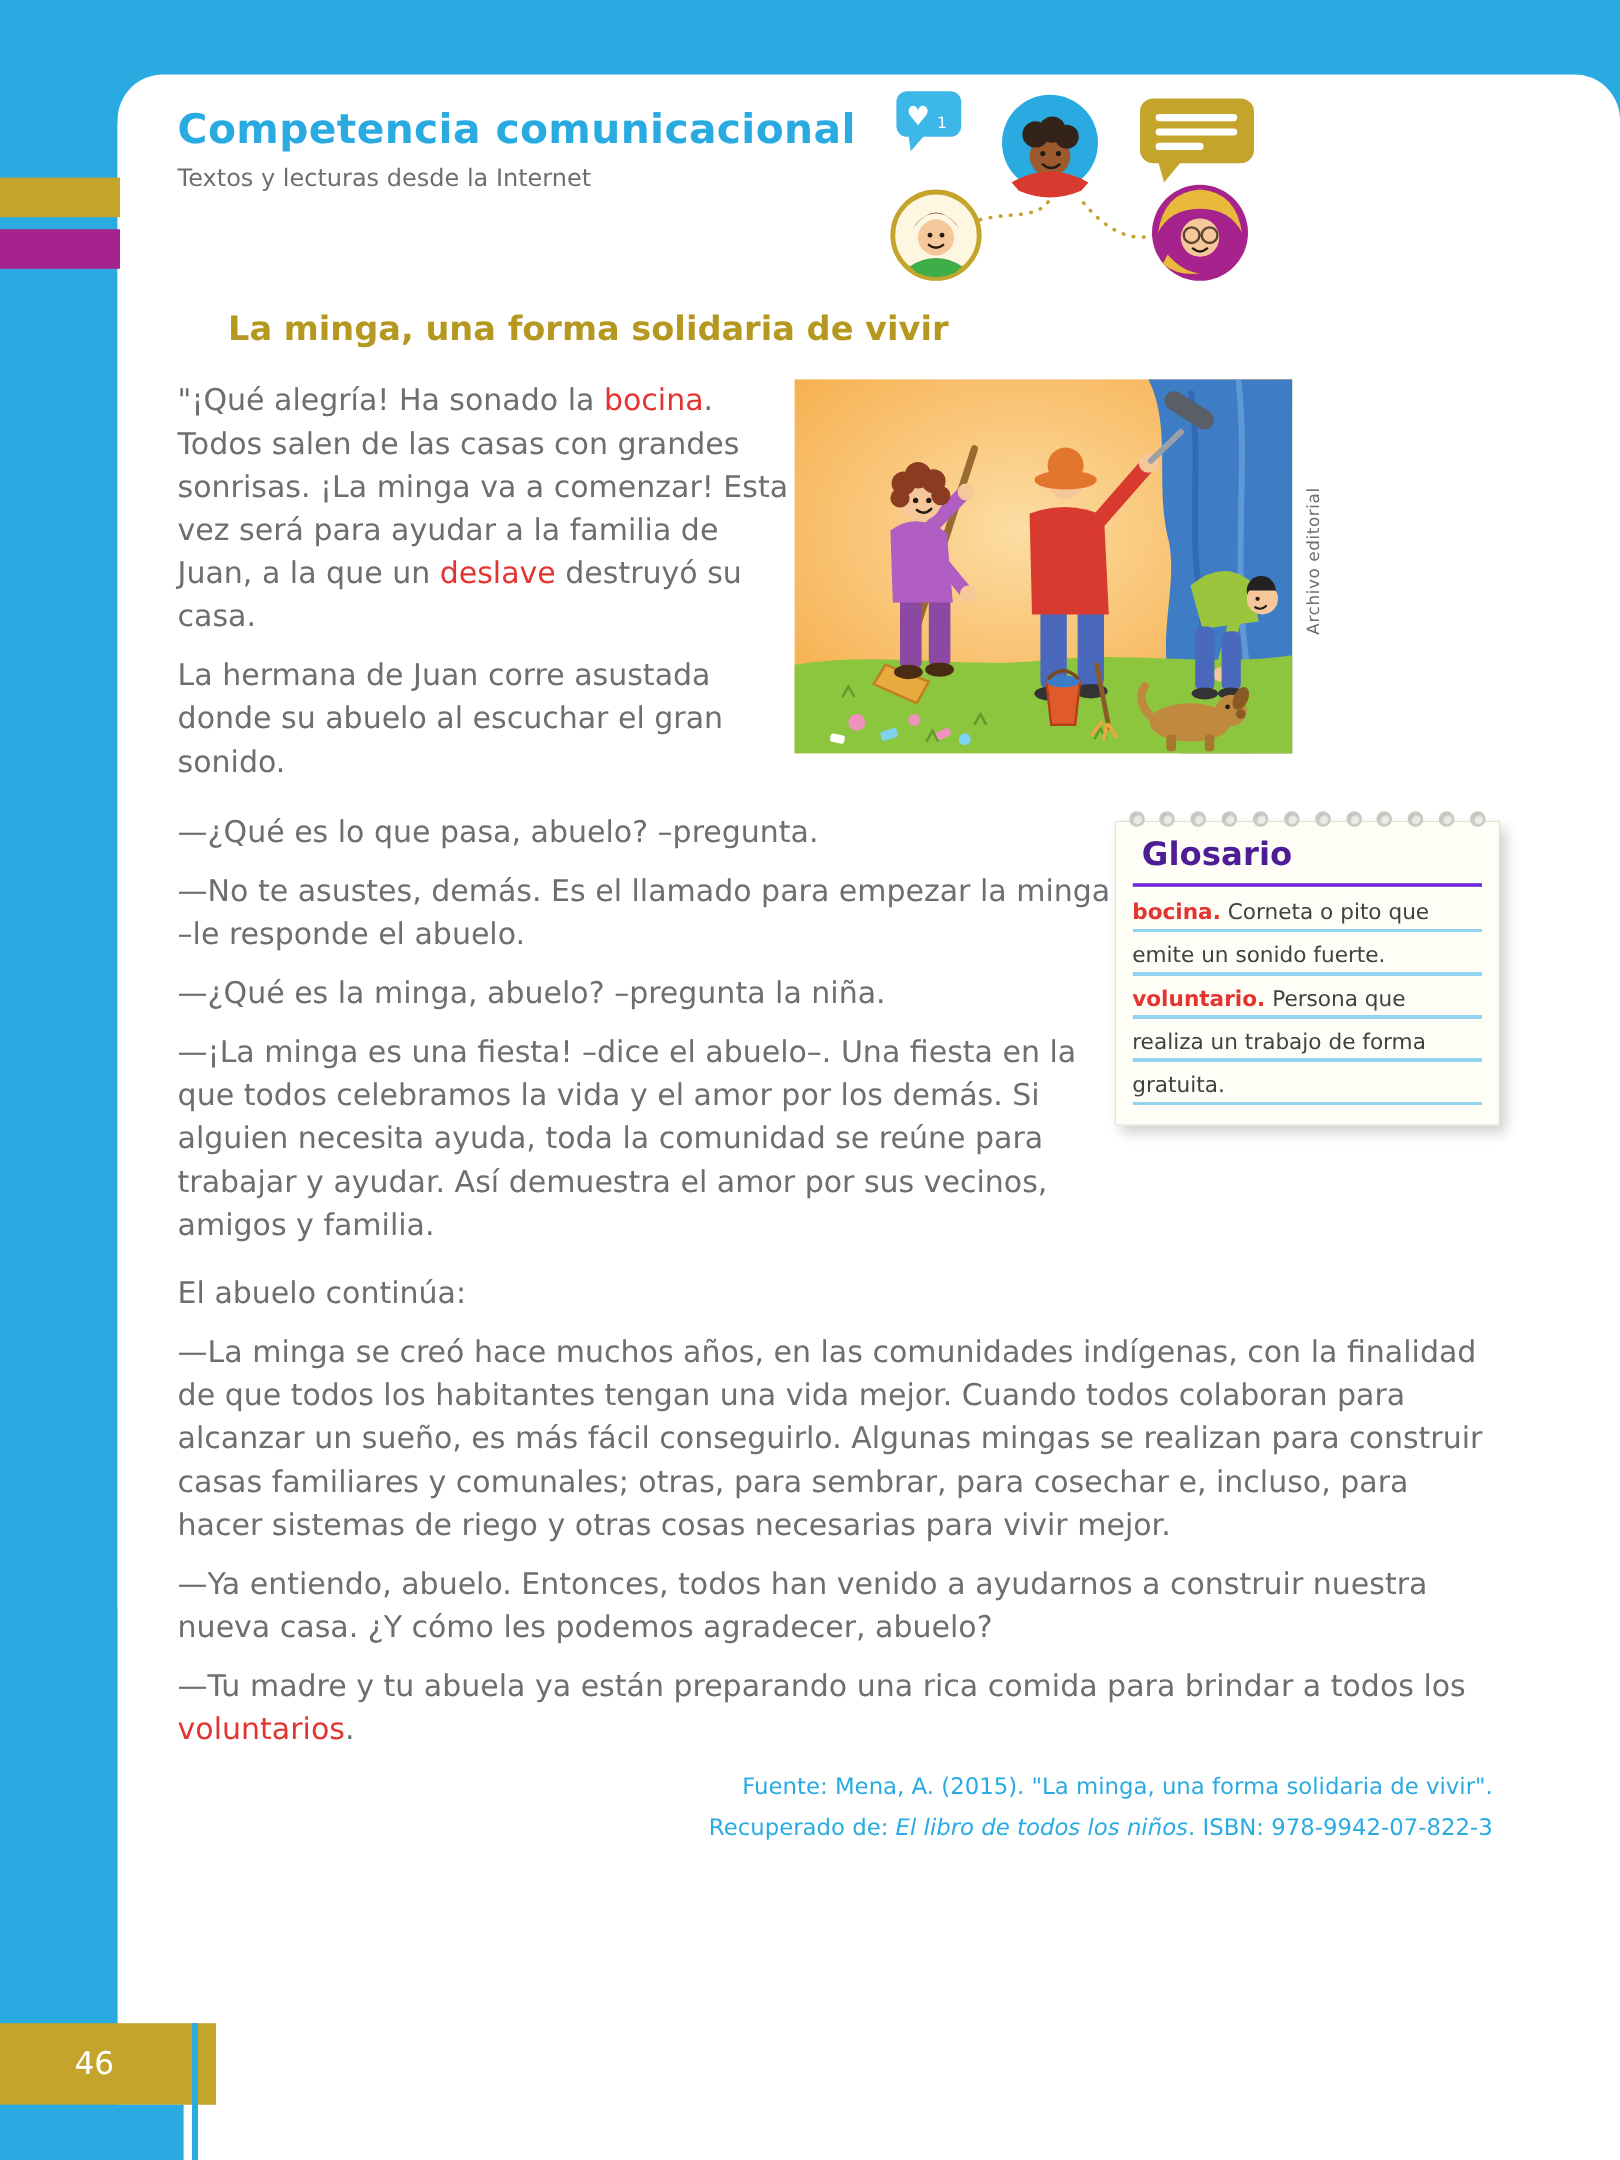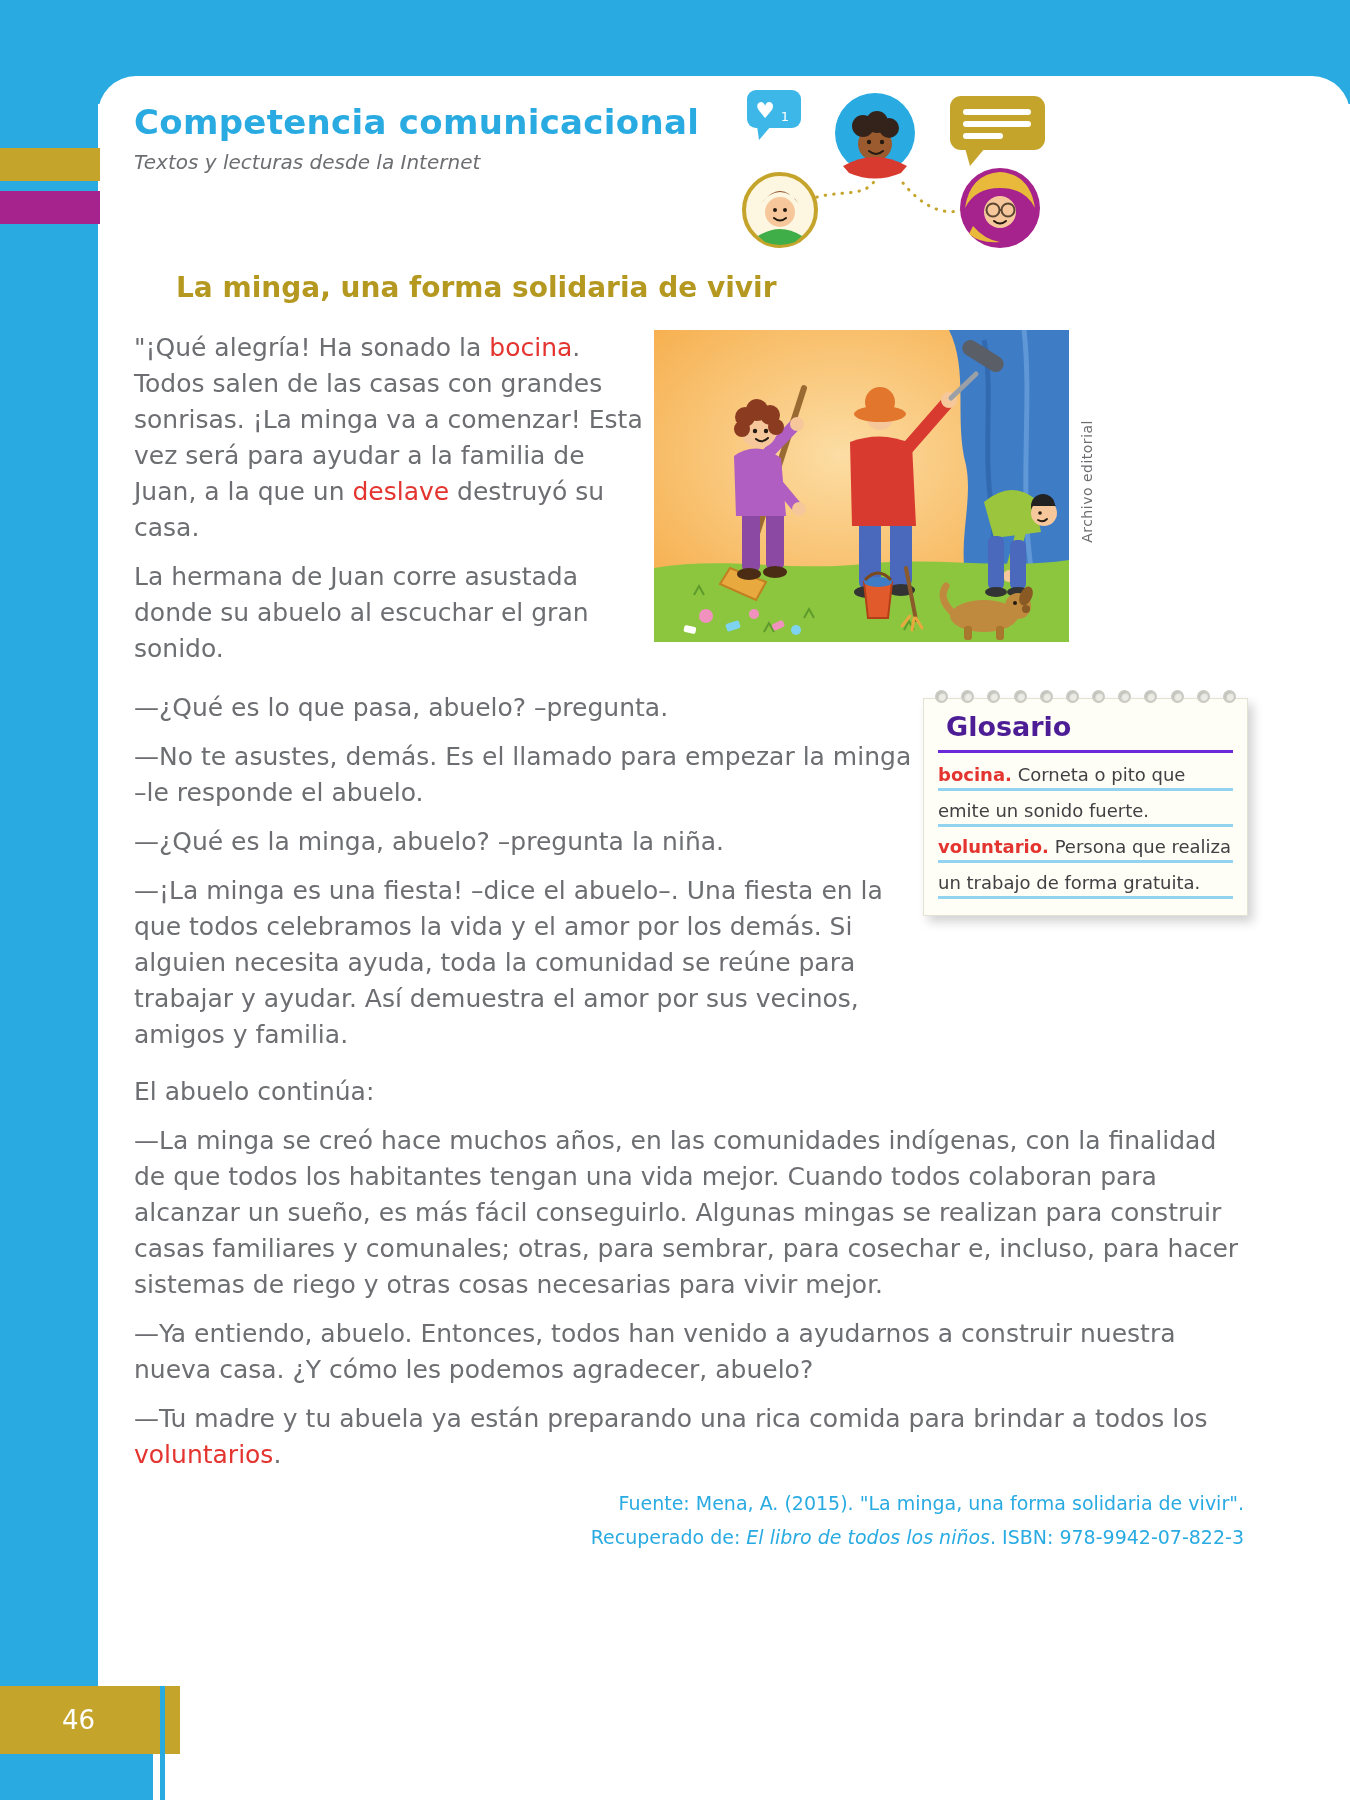--- a/index.html
+++ b/index.html
@@ -8,28 +8,28 @@
     position:relative; background:#ffffff; overflow:hidden;
     font-family:"DejaVu Sans","Liberation Sans",sans-serif;
     color:#6d6e71;
   }
   .topbar { position:absolute; left:0; top:0; width:1350px; height:104px; background:#29abe2; }
   .leftcol { position:absolute; left:0; top:0; width:98px; height:1800px; background:#29abe2; }
   .gold-bar { position:absolute; left:0; top:148px; width:100px; height:33px; background:#c5a42c; z-index:5; }
   .magenta-bar { position:absolute; left:0; top:191px; width:100px; height:33px; background:#a6228c; z-index:5; }
 
   .card {
-    position:absolute; left:98px; top:76px; width:1252px; height:1278px;
+    position:absolute; left:98px; top:62px; width:1252px; height:1278px;
     background:#ffffff; border-radius:38px 38px 0 0;
-    padding:26px 100px 0 36px; z-index:2;
+    padding:26px 100px 0 50px; z-index:2;
   }
 
   .header-row { display:flex; justify-content:space-between; align-items:flex-start; }
   .h-title { color:#29abe2; font-size:34px; font-weight:bold; letter-spacing:.3px; }
-  .h-sub { color:#6d6e71; font-size:20px; margin-top:8px;font-style:italic; }
+  .h-sub { color:#6d6e71; font-size:20px; margin-top:8px; }
   .decor { width:330px; height:165px; margin-top:-14px; margin-right:195px; flex:0 0 auto; }
 
   .article-title { color:#b5981f; font-size:28px; font-weight:bold; margin:18px 0 0 42px; }
 
   .sec1 { display:flex; margin-top:26px; }
   .col-text { width:520px; }
   .col-img { width:594px; display:flex; align-items:flex-start; }
   .illus { width:415px; height:312px; flex:0 0 auto; }
   .img-caption {
     writing-mode:vertical-rl; transform:rotate(180deg);

